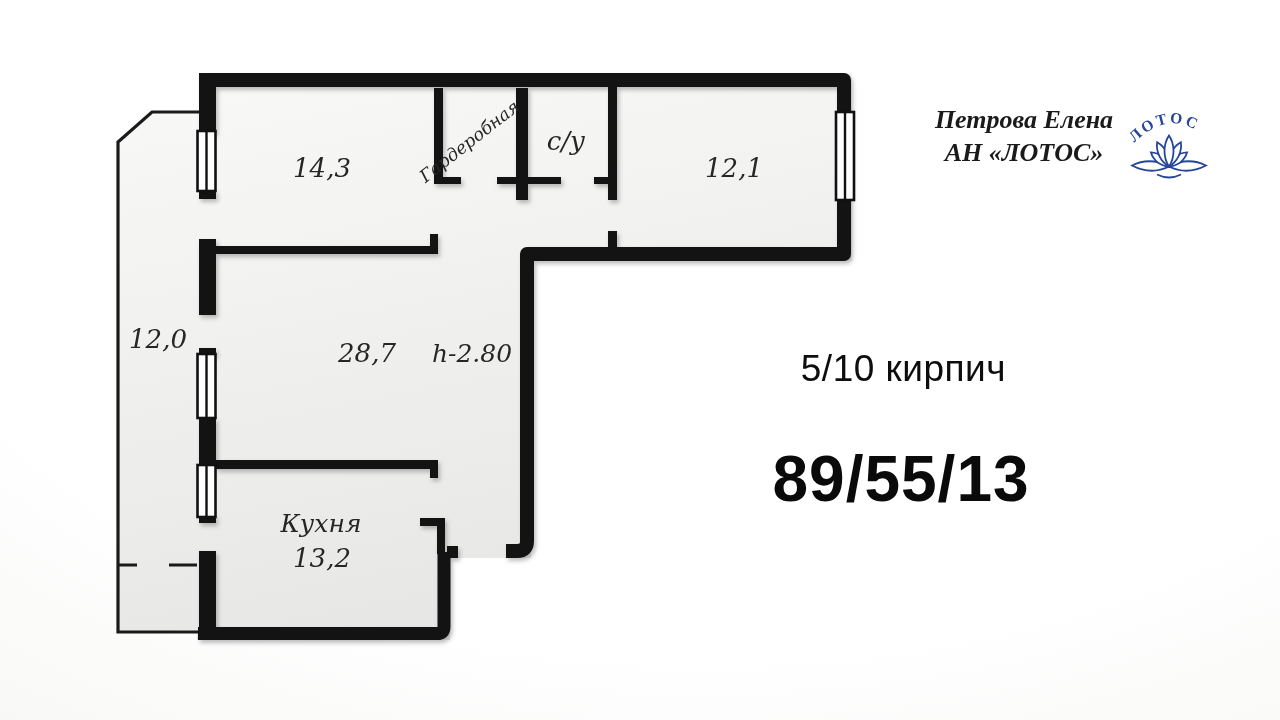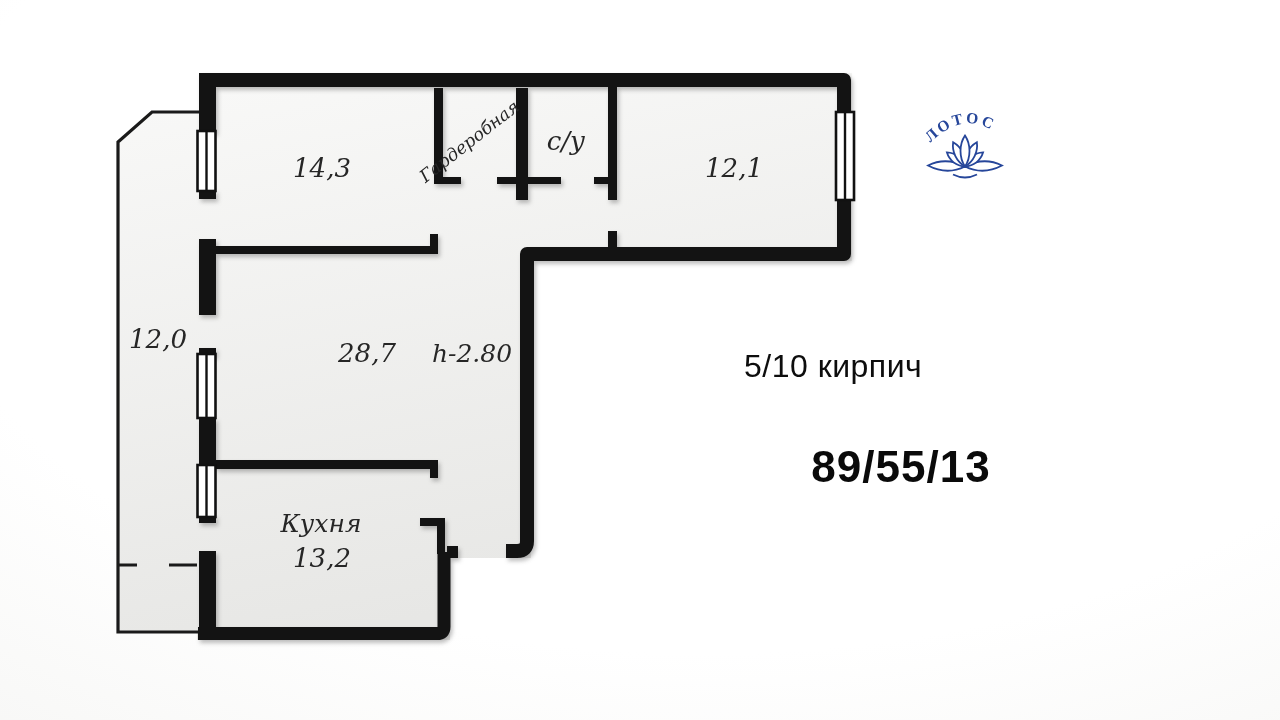--- a/index.html
+++ b/index.html
@@ -21,26 +21,26 @@
     position:absolute;left:922px;top:103px;width:290px;height:92px;
     display:flex;align-items:flex-start;
   }
   .agent-text{
     width:204px;text-align:center;
     font-family:"Liberation Serif",serif;font-style:italic;font-weight:bold;
     font-size:26px;line-height:33px;color:#1a1a1a;white-space:nowrap;
   }
   .logo{width:78px;height:88px;margin-left:4px;}
   .floor-info{
-    position:absolute;left:744px;top:348px;width:300px;
-    text-align:left;font-size:32px;color:#0d0d0d;letter-spacing:0.5px;
+    position:absolute;left:706px;top:348px;width:300px;
+    text-align:right;font-size:37px;color:#0d0d0d;letter-spacing:0.5px;
   }
   .area-numbers{
     position:absolute;left:741px;top:442px;width:320px;
-    text-align:center;font-size:44px;font-weight:bold;color:#0a0a0a;letter-spacing:1px;
+    text-align:center;font-size:64px;font-weight:bold;color:#0a0a0a;letter-spacing:1px;
   }
   .heating{
     position:absolute;left:540px;top:589px;width:692px;
     text-align:center;font-size:47px;font-weight:bold;letter-spacing:0.5px;
     background:linear-gradient(180deg,#7c1b17 0%,#a42320 32%,#c53028 70%,#8f1f1a 100%);
     -webkit-background-clip:text;background-clip:text;
     color:transparent;-webkit-text-fill-color:transparent;
     white-space:nowrap;
   }
 </style>
@@ -126,20 +126,24 @@
       <text class="plan-label" x="734" y="177" font-size="26">12,1</text>
       <text class="plan-label" x="158" y="348" font-size="26">12,0</text>
       <text class="plan-label" x="367" y="362" font-size="26">28,7</text>
       <text class="plan-label" x="472" y="362" font-size="25">h-2.80</text>
       <text class="plan-label" x="321" y="532" font-size="25">Кухня</text>
       <text class="plan-label" x="322" y="567" font-size="26">13,2</text>
     </g>
   </svg>
 
   <div class="agent">
+    <div class="agent-text">
+      <div>Петрова Елена</div>
+      <div>АН «ЛОТОС»</div>
+    </div>
     <svg class="logo" viewBox="0 0 78 85">
       <defs>
         <path id="lotusArc" d="M3,40 Q39,2 75,32" fill="none"></path>
       </defs>
       <text font-family="Liberation Serif,serif" font-weight="bold" font-size="15.5" fill="#26469a" letter-spacing="2.5">
         <textPath href="#lotusArc" startOffset="2">ЛОТОС</textPath>
       </text>
       <g stroke="#26469a" stroke-width="1.8" fill="#ffffff">
 
         <path d="M39,62 Q20,52 2,61 Q21,71 39,62 Z"></path>

